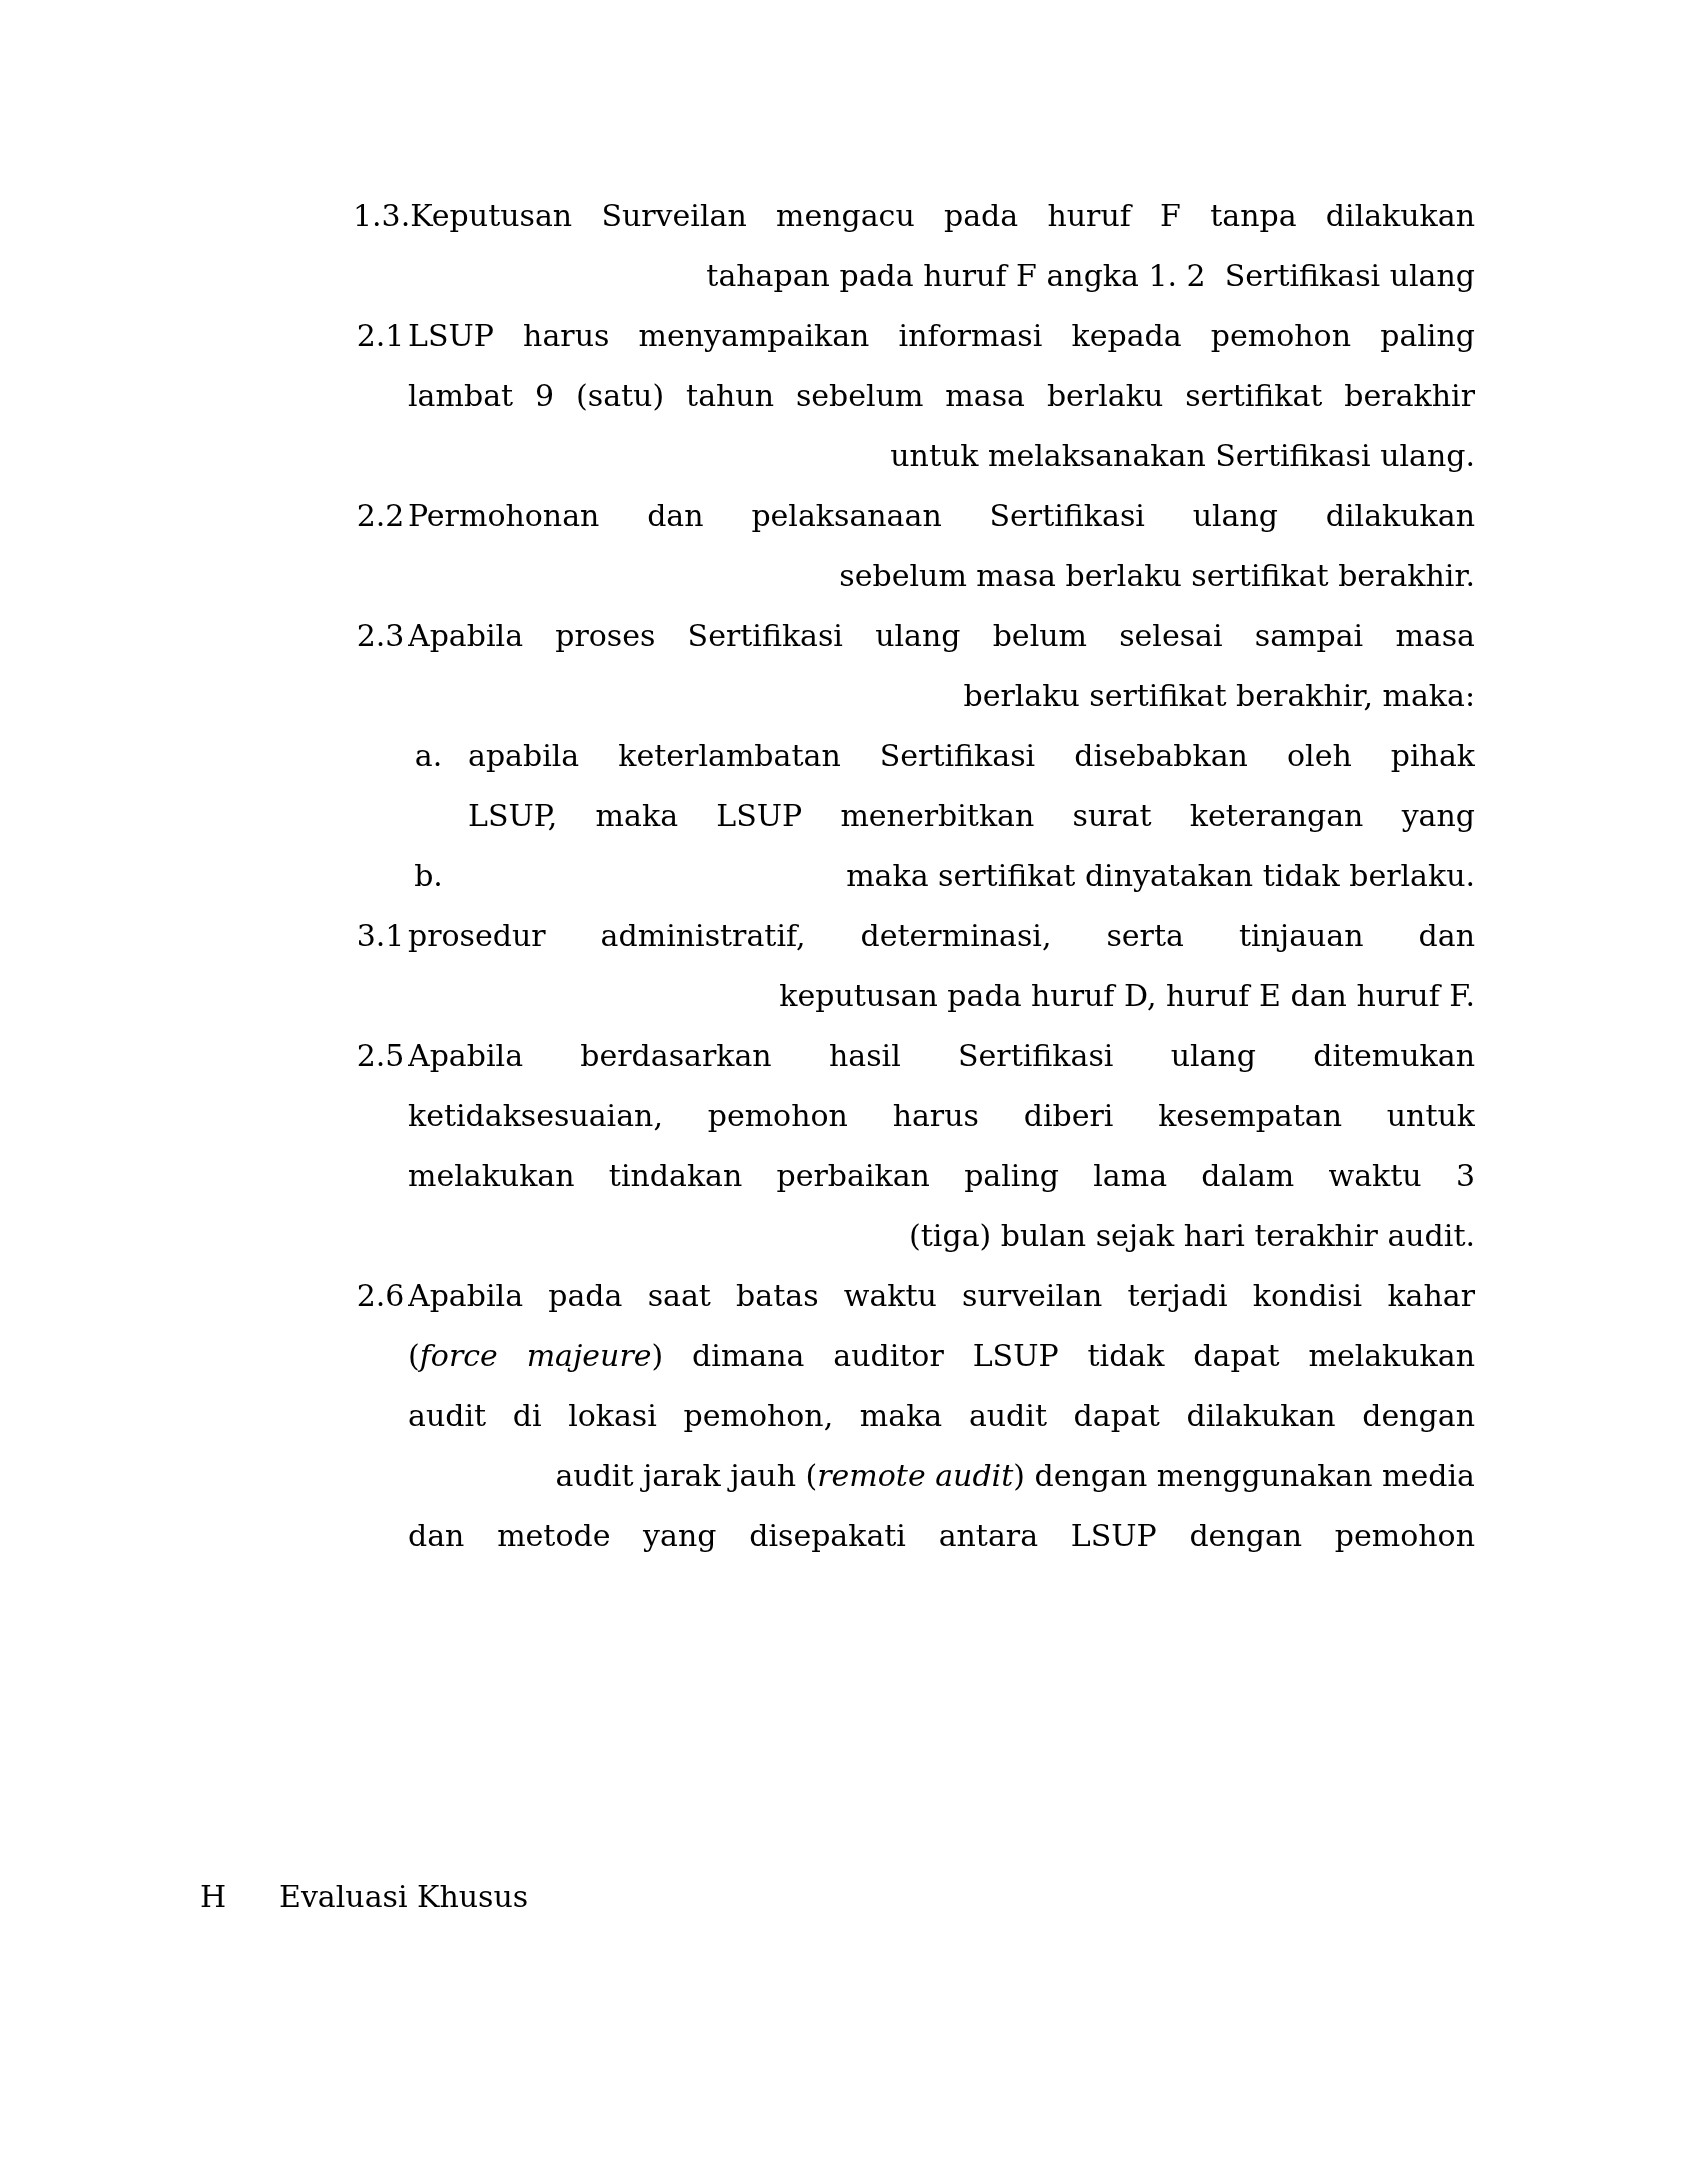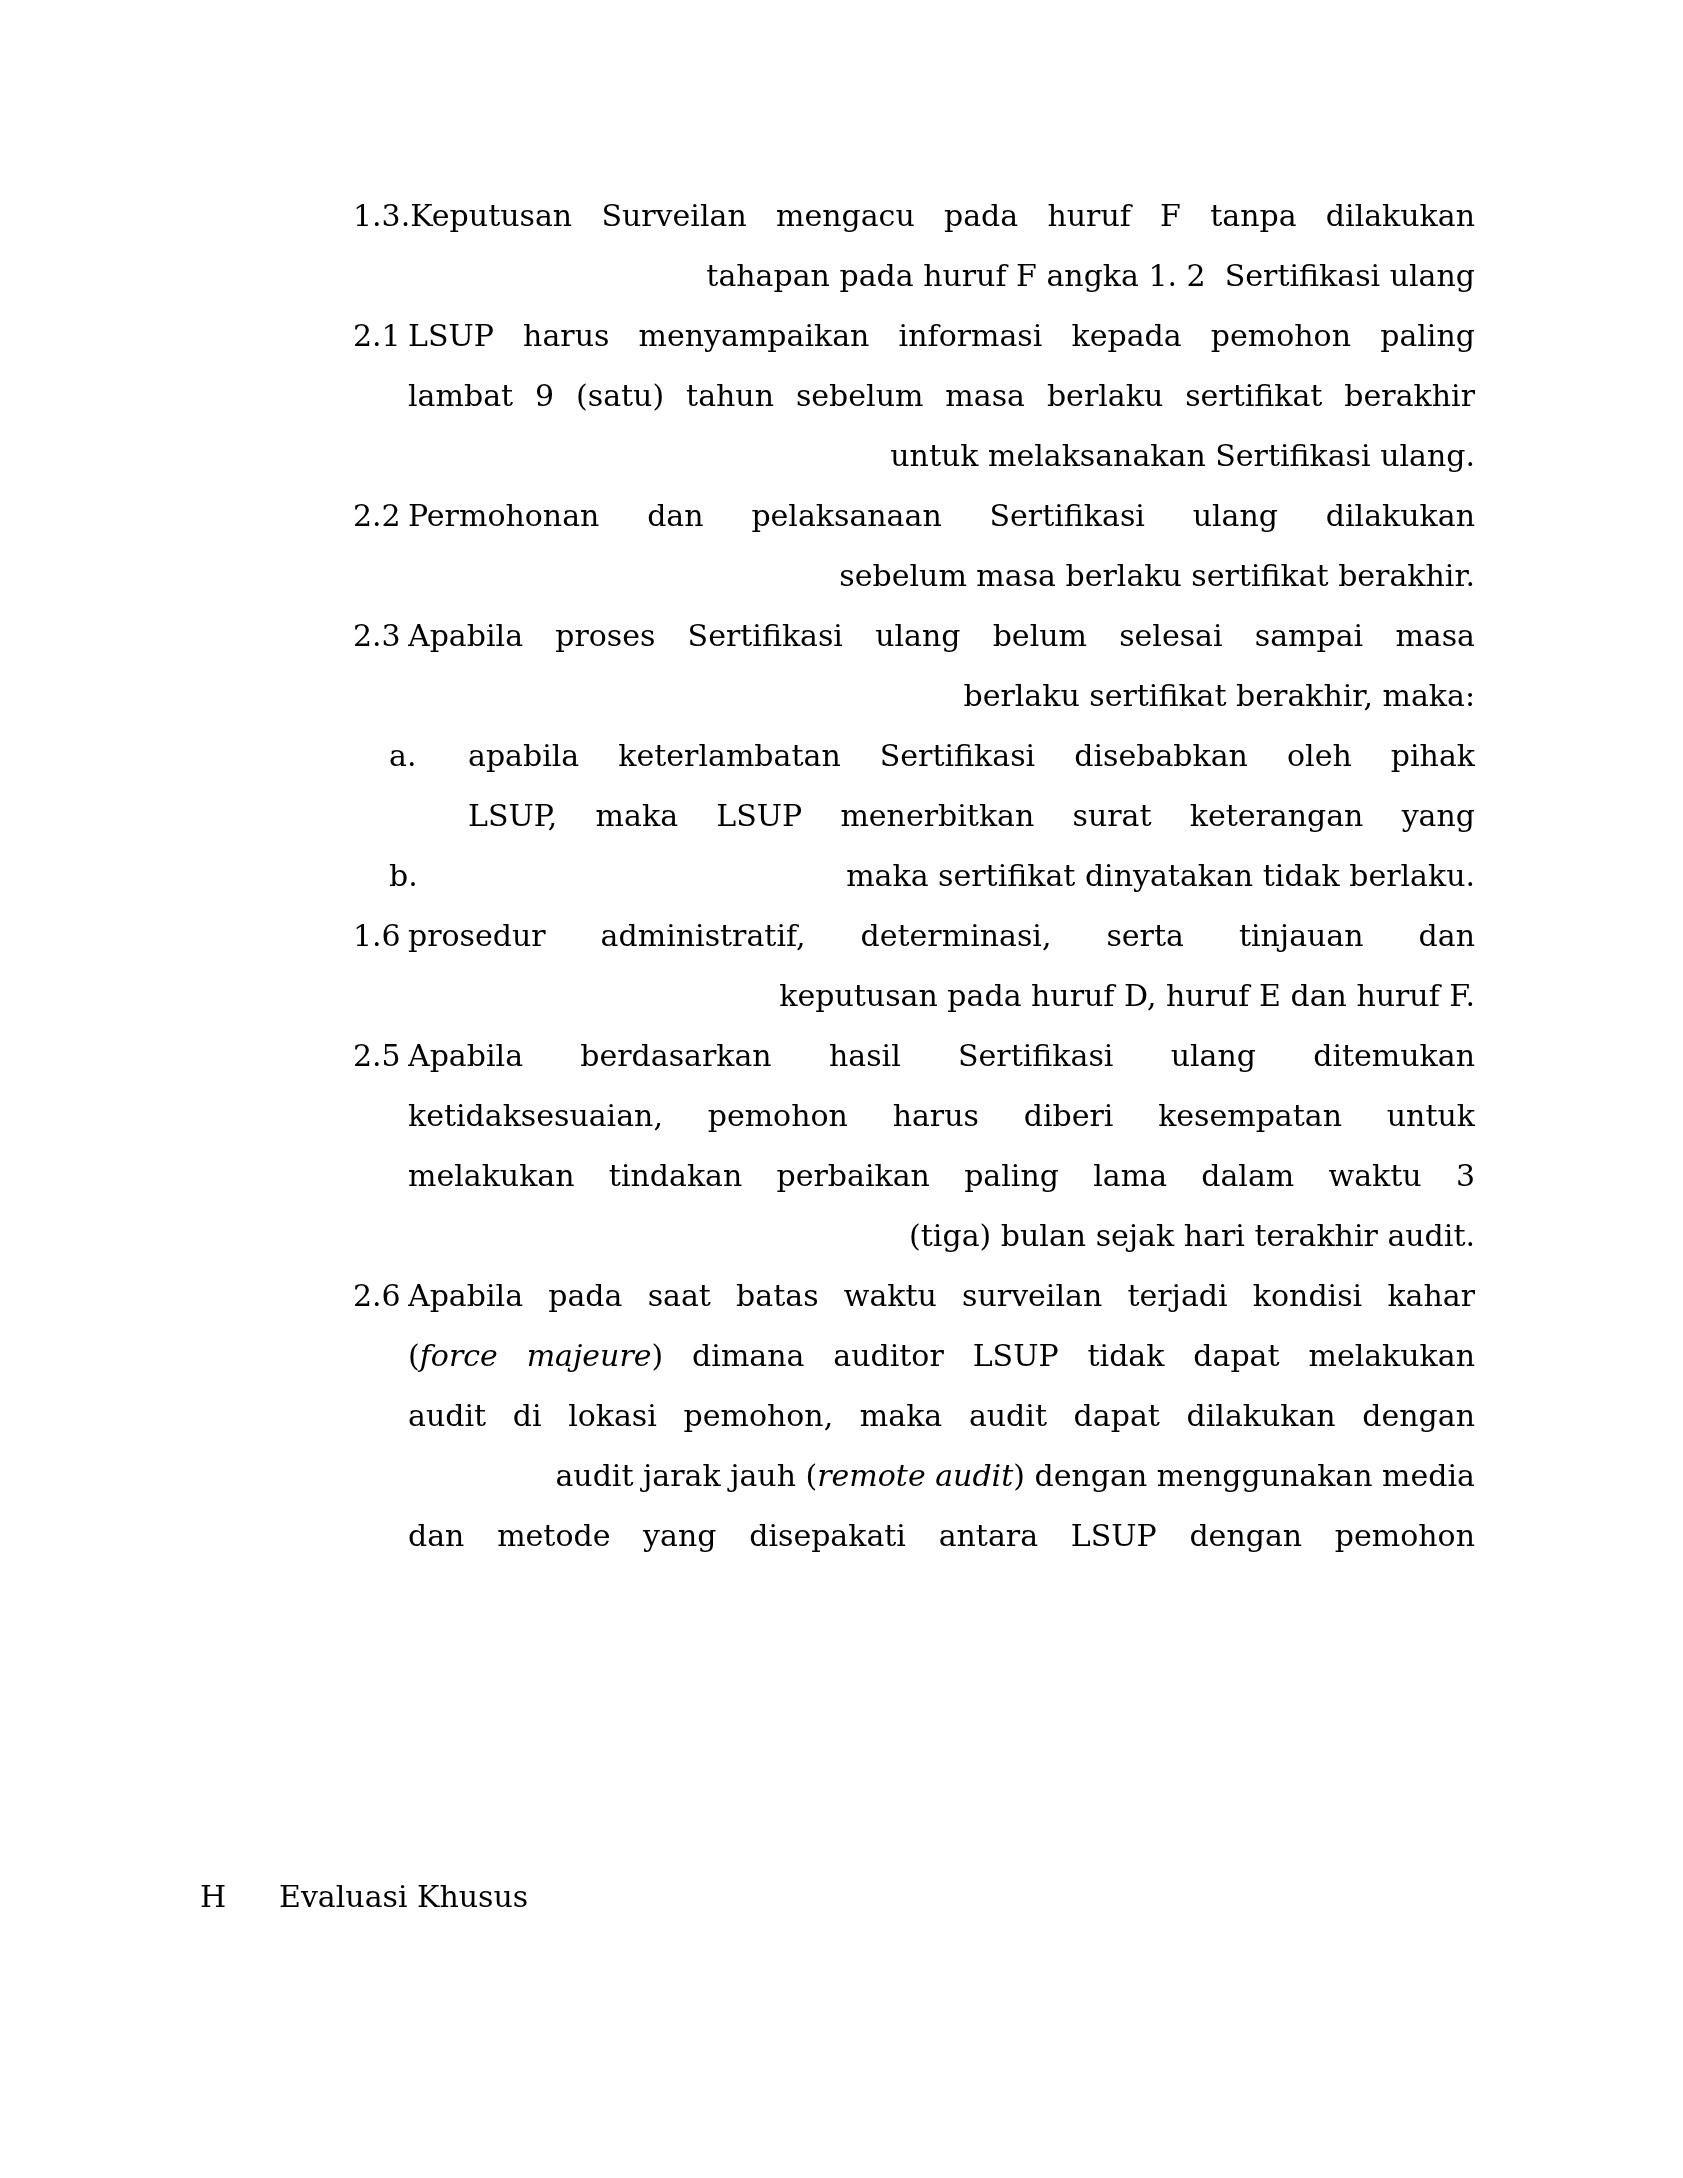--- a/index.html
+++ b/index.html
@@ -24,20 +24,21 @@
     font-size: 30px;
     line-height: 60px;
   }
   .item {
     display: flex;
     align-items: flex-start;
   }
   .item .marker {
     flex: 0 0 55px;
     white-space: nowrap;
+    text-align: center;
   }
   .item.sub {
     margin-left: 36px;
   }
   .item.sub .marker {
     flex: 0 0 79px;
   }
   .item .body {
     flex: 1 1 auto;
     min-width: 0;
@@ -113,21 +114,21 @@
           <div class="line just"><span>LSUP, maka LSUP menerbitkan surat keterangan yang</span></div>
         </div>
       </div>
       <div class="item sub">
         <span class="marker">b.</span>
         <div class="body">
           <div class="line"><span>maka sertifikat dinyatakan tidak berlaku.</span></div>
         </div>
       </div>
       <div class="item">
-        <span class="marker">1.6</span>
+        <span class="marker">3.1</span>
         <div class="body">
           <div class="line just"><span>prosedur administratif, determinasi, serta tinjauan dan</span></div>
           <div class="line"><span>keputusan pada huruf D, huruf E dan huruf F.</span></div>
         </div>
       </div>
       <div class="item">
         <span class="marker">2.5</span>
         <div class="body">
           <div class="line just"><span>Apabila berdasarkan hasil Sertifikasi ulang ditemukan</span></div>
           <div class="line just"><span>ketidaksesuaian, pemohon harus diberi kesempatan untuk</span></div>

